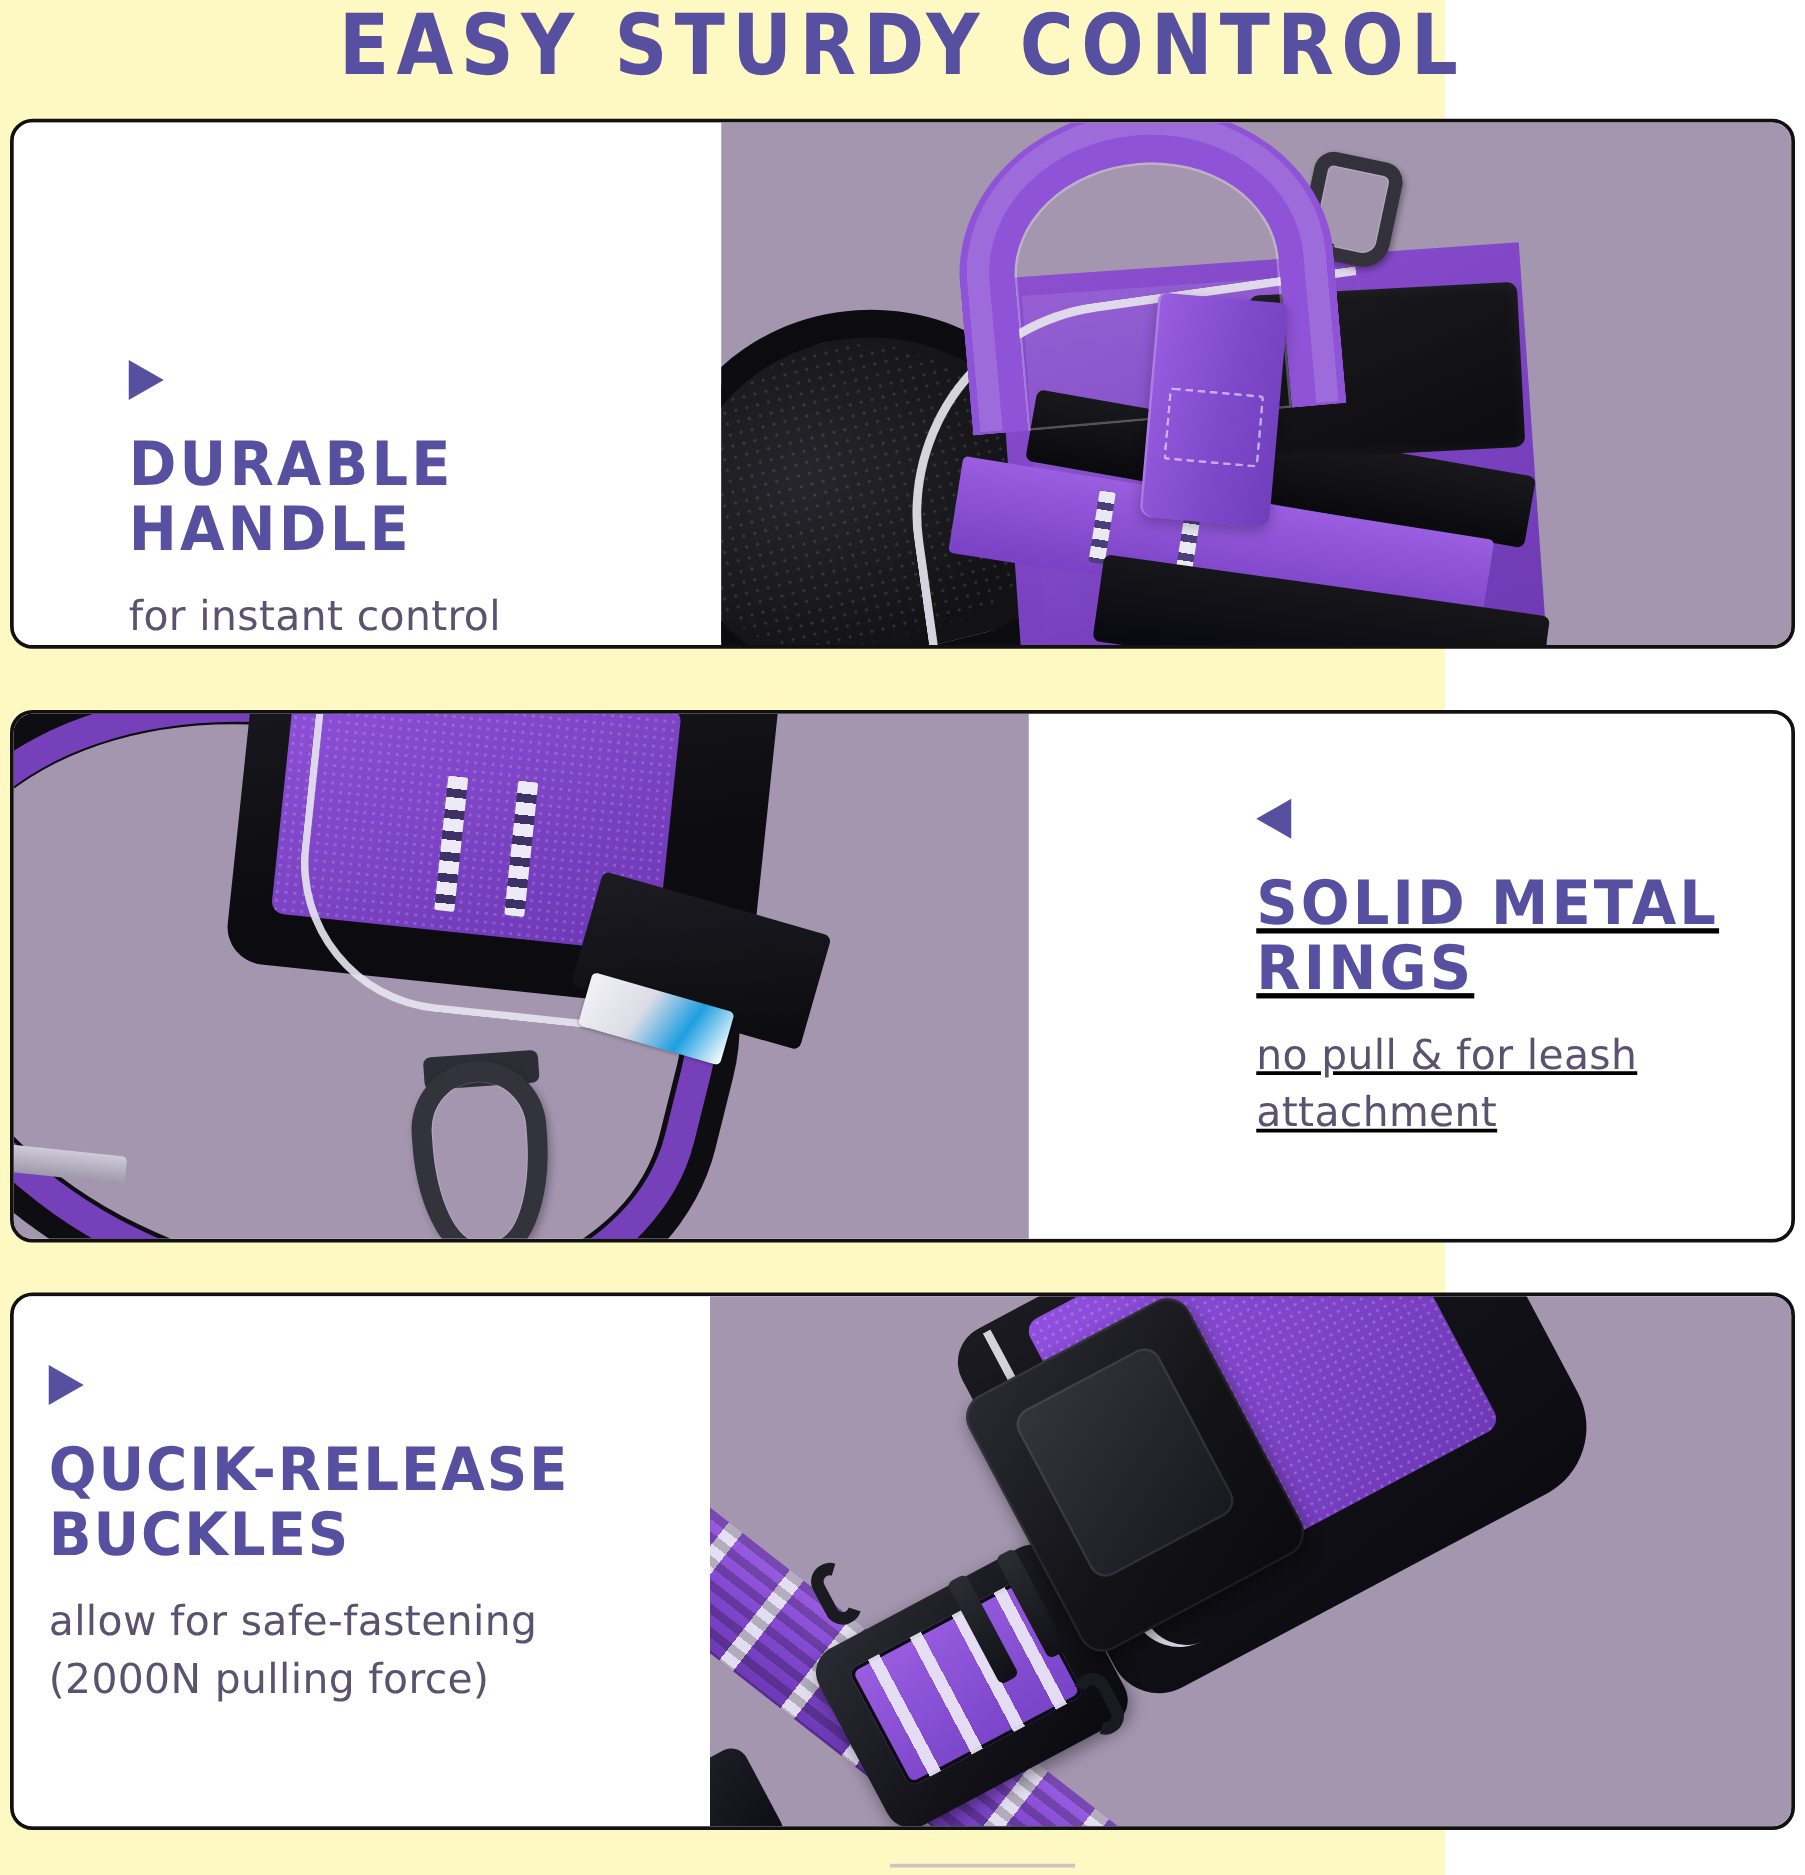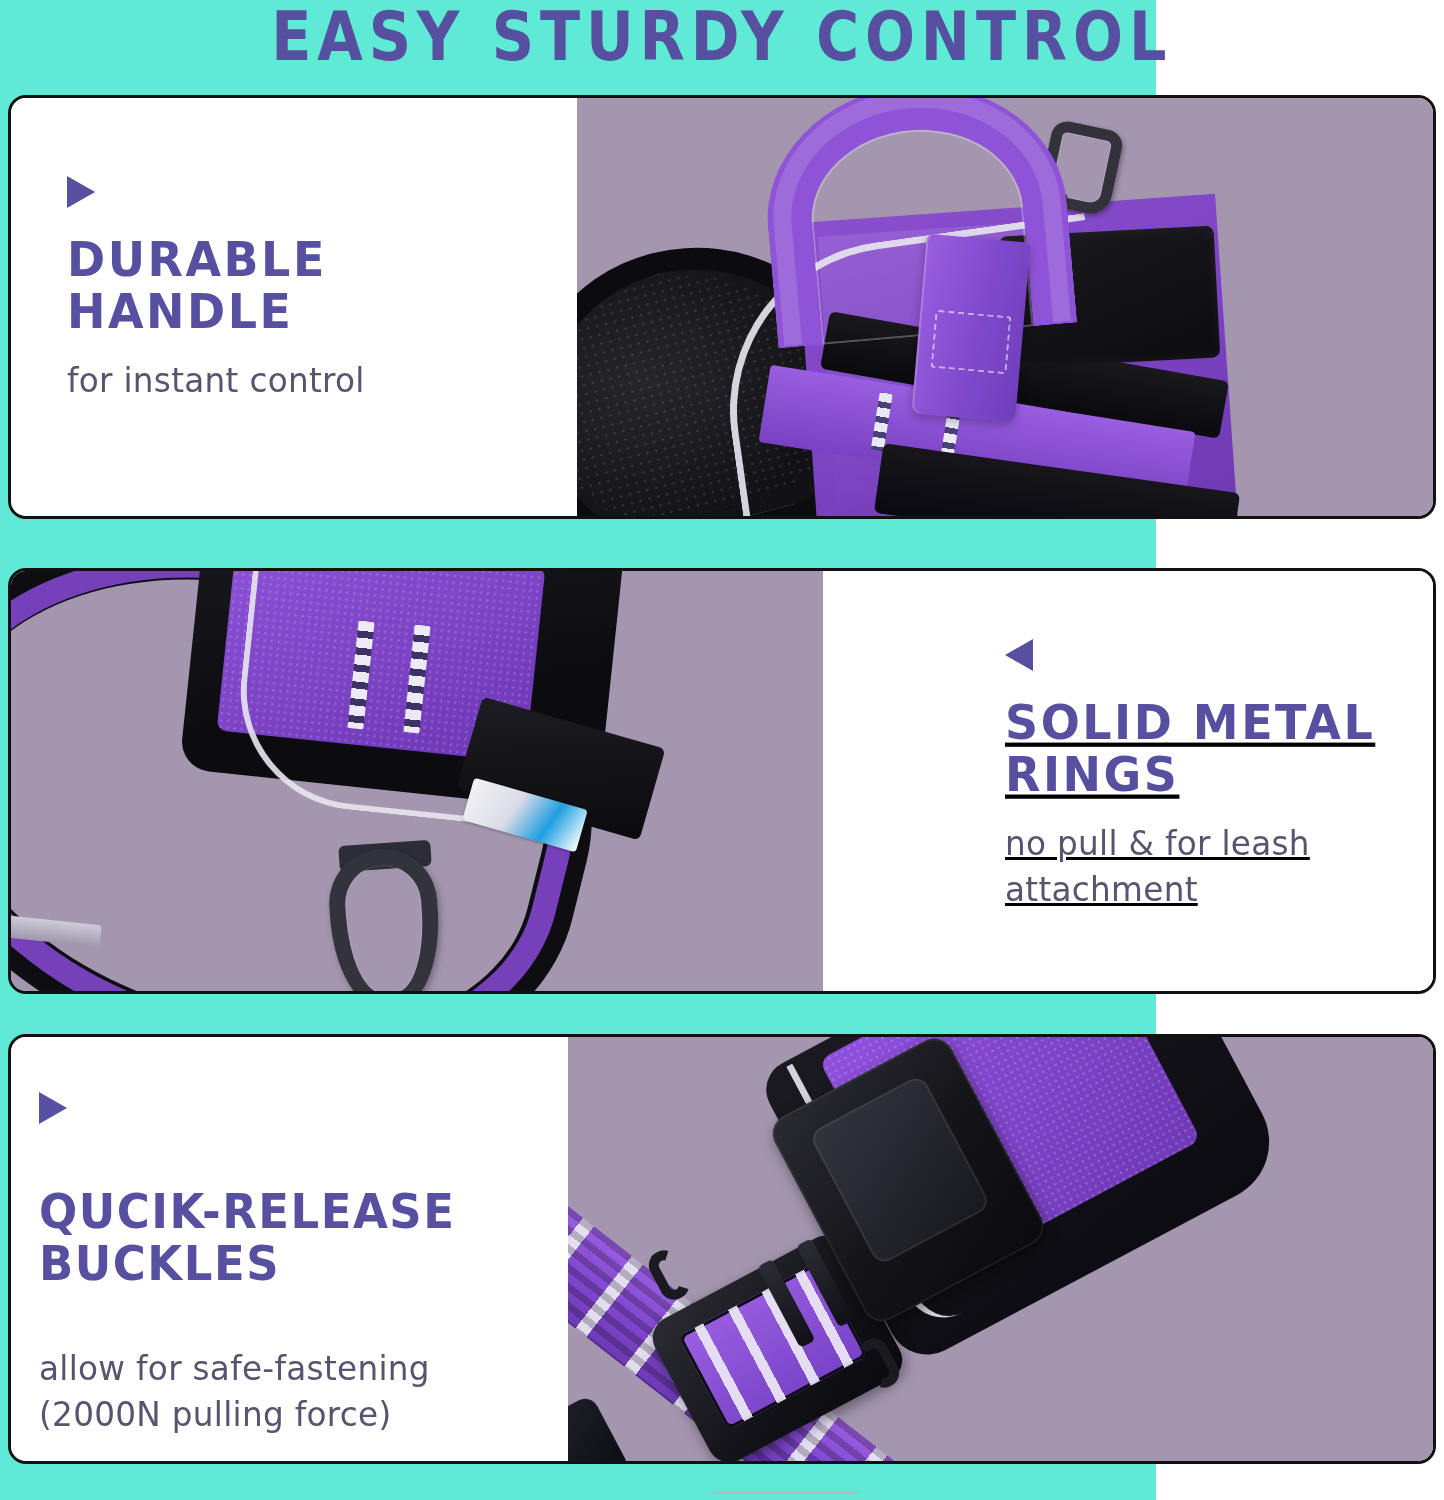--- a/index.html
+++ b/index.html
@@ -9,21 +9,21 @@
     height: 1500px;
     background: #ffffff;
     font-family: "Liberation Sans", sans-serif;
     overflow: hidden;
   }
 
   .page {
     position: relative;
     width: 1156px;
     height: 1500px;
-    background: #5eead4;
+    background: #fef9c3;
   }
 
   
   .header {
     position: absolute;
     left: 0;
     top: 0;
     width: 1444px;
     height: 88px;
     display: flex;
@@ -60,23 +60,23 @@
 
   
   .text-half {
     background: #ffffff;
     position: relative;
     flex: 0 0 auto;
     display: flex;
     flex-direction: column;
     justify-content: flex-start;
   }
-  .panel-1 .text-half { width: 566px; padding: 78px 0 0 56px; }
+  .panel-1 .text-half { width: 566px; padding: 78px 0 0 92px; justify-content: flex-end; }
   .panel-2 .text-half { width: 610px; padding: 68px 0 0 182px; }
-  .panel-3 .text-half { width: 557px; padding: 55px 5px 0 28px; gap: 36px; }
+  .panel-3 .text-half { width: 557px; padding: 55px 5px 0 28px; }
 
   .marker {
     width: 0;
     height: 0;
     margin-bottom: 26px;
   }
   .marker.right {
     border-top: 16px solid transparent;
     border-bottom: 16px solid transparent;
     border-left: 28px solid #574FA0;

